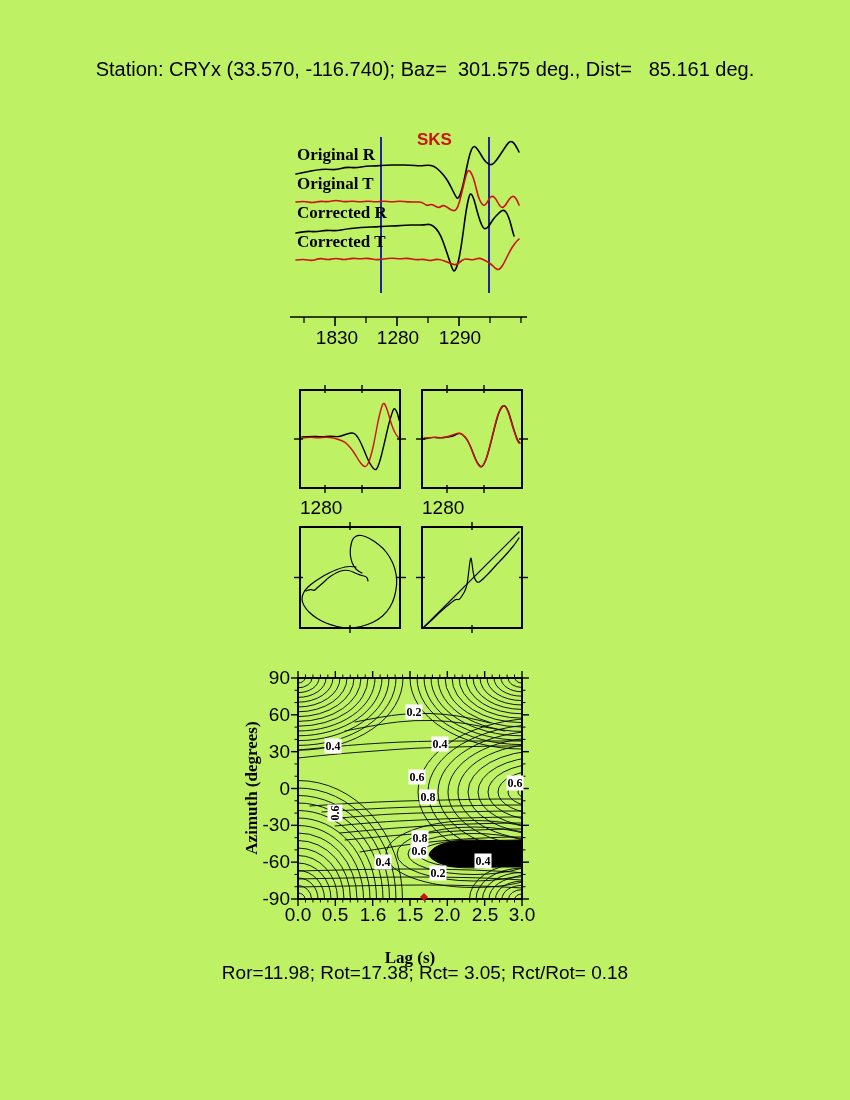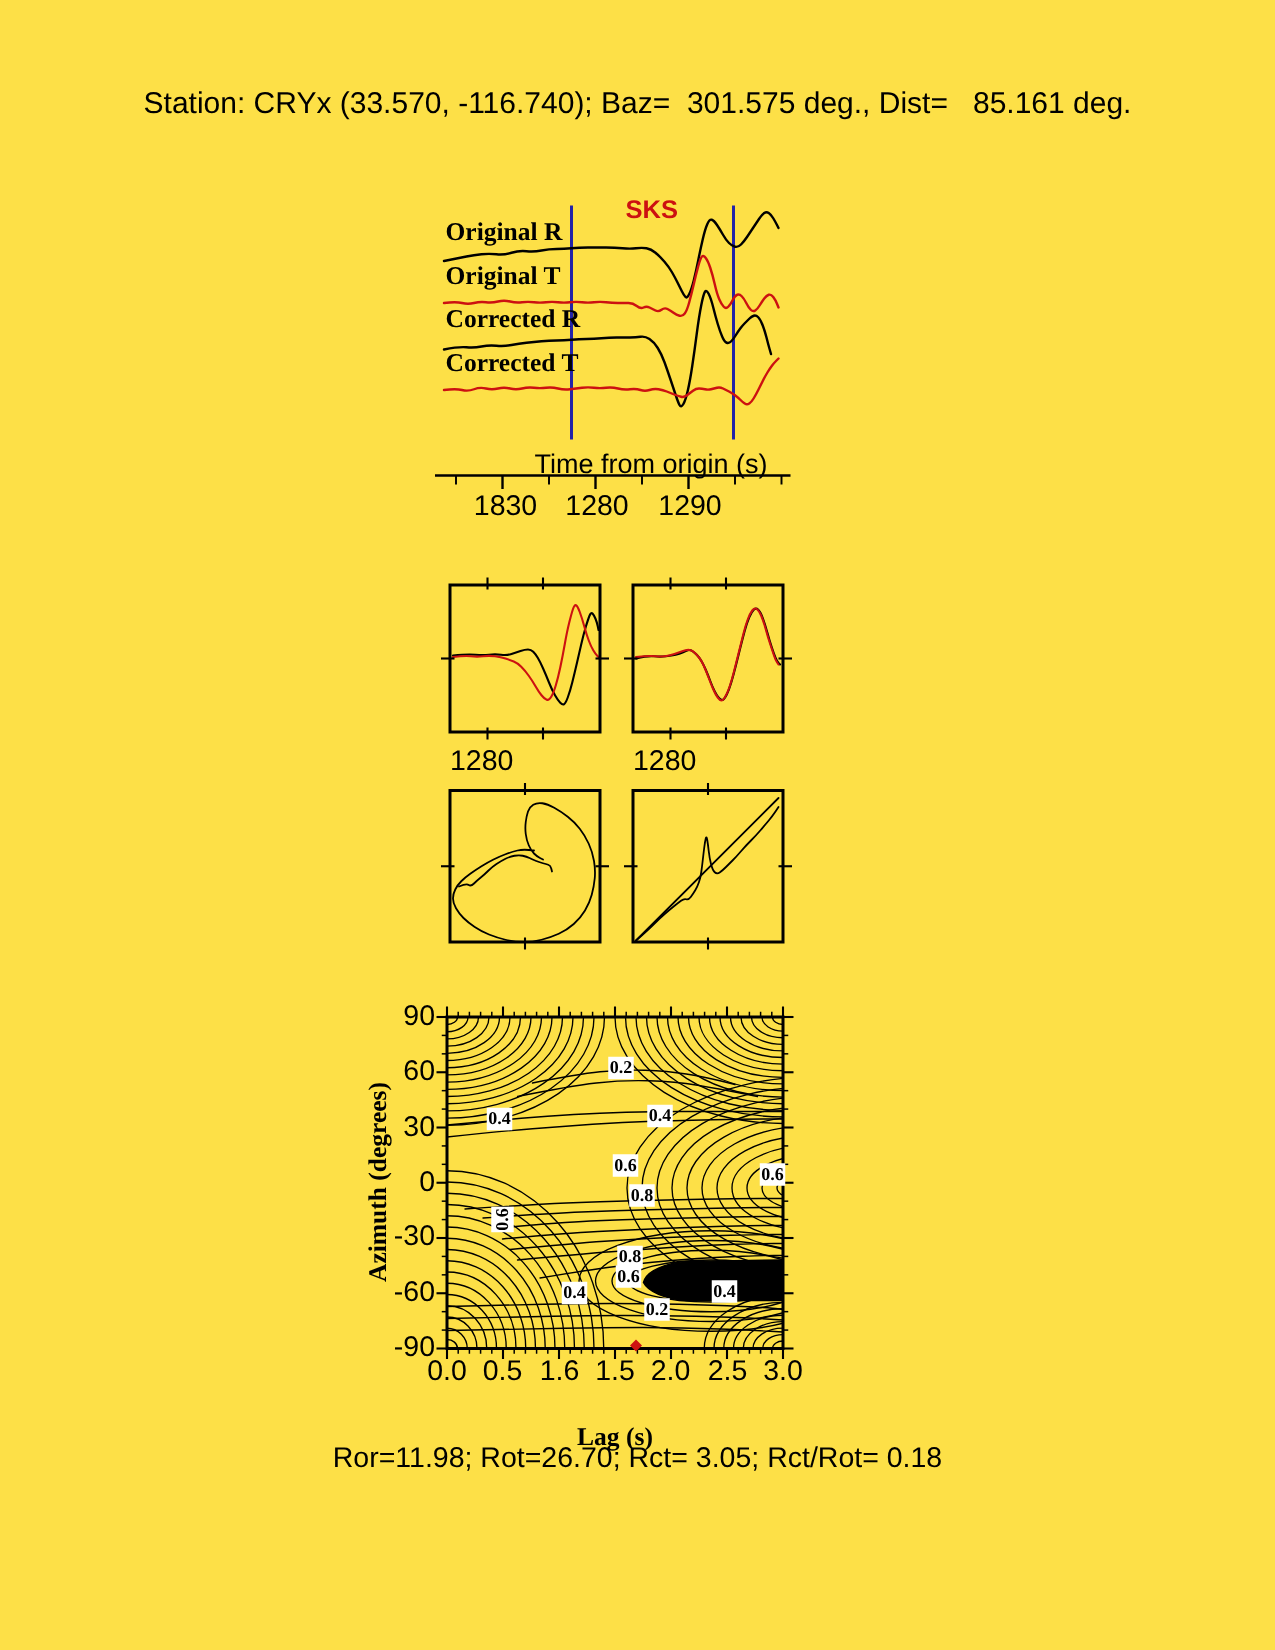--- a/index.html
+++ b/index.html
@@ -1,16 +1,16 @@
 <!DOCTYPE html>
 <html><head>
 <meta charset="utf-8">
 <style>
   html,body{margin:0;padding:0;background:#fff;}
-  .page{position:relative;width:850px;height:1100px;background:#fde047;overflow:hidden;
+  .page{position:relative;width:850px;height:1100px;background:#bef264;overflow:hidden;
         font-family:"Liberation Sans",sans-serif;color:#000;}
   svg#fig{position:absolute;left:0;top:0;z-index:1;}
   .txt{position:absolute;z-index:2;white-space:pre;}
   .t1{left:0;right:0;top:58px;text-align:center;font:20px "Liberation Sans",sans-serif;}
   .t2{left:0;right:0;top:96px;text-align:center;font:bold 21px "Liberation Serif",serif;}
   .sks{left:417px;top:130px;font:bold 17px "Liberation Sans",sans-serif;color:#cc1111;}
   .trl{left:297px;font:bold 17px "Liberation Serif",serif;}
   .taxlab{left:334px;width:200px;top:299px;text-align:center;font:18px "Liberation Sans",sans-serif;}
   .ttick{top:327px;width:60px;text-align:center;font:19px "Liberation Sans",sans-serif;}
   .ptick{top:497px;font:19px "Liberation Sans",sans-serif;}
@@ -307,21 +307,20 @@
     </svg>
 
   <div class="txt t1">Station: CRYx (33.570, -116.740); Baz=  301.575 deg., Dist=   85.161 deg.</div>
 
   <div class="txt sks">SKS</div>
   <div class="txt trl" style="top:145px">Original R</div>
   <div class="txt trl" style="top:174px">Original T</div>
   <div class="txt trl" style="top:203px">Corrected R</div>
   <div class="txt trl" style="top:232px">Corrected T</div>
 
-  <div class="txt taxlab">Time from origin (s)</div>
   <span class="txt ttick" style="left:307px">1830</span>
   <span class="txt ttick" style="left:368px">1280</span>
   <span class="txt ttick" style="left:430px">1290</span>
 
   <span class="txt ptick" style="left:300px">1280</span>
   <span class="txt ptick" style="left:422px">1280</span>
 
   <div class="txt azlab">Azimuth (degrees)</div>
 
   <span class="txt ytick" style="top:667px">90</span>
@@ -334,21 +333,21 @@
 
   <span class="txt xtick" style="left:273px">0.0</span>
   <span class="txt xtick" style="left:310px">0.5</span>
   <span class="txt xtick" style="left:348px">1.6</span>
   <span class="txt xtick" style="left:385px">1.5</span>
   <span class="txt xtick" style="left:422px">2.0</span>
   <span class="txt xtick" style="left:460px">2.5</span>
   <span class="txt xtick" style="left:497px">3.0</span>
 
   <div class="txt laglab">Lag (s)</div>
-  <div class="txt footer">Ror=11.98; Rot=26.70; Rct= 3.05; Rct/Rot= 0.18</div>
+  <div class="txt footer">Ror=11.98; Rot=17.38; Rct= 3.05; Rct/Rot= 0.18</div>
 <div class="clab" style="left: 414px; top: 712px;">0.2</div>
     <div class="clab" style="left: 333px; top: 746px;">0.4</div>
     <div class="clab" style="left: 440px; top: 744px;">0.4</div>
     <div class="clab" style="left: 417px; top: 777px;">0.6</div>
     <div class="clab" style="left: 515px; top: 783px;">0.6</div>
     <div class="clab" style="left: 428px; top: 797px;">0.8</div>
     <div class="clab" style="left: 335px; top: 813px; transform: translate(-50%, -50%) rotate(-90deg);">0.6</div>
     <div class="clab" style="left: 420px; top: 838px;">0.8</div>
     <div class="clab" style="left: 419px; top: 851px;">0.6</div>
     <div class="clab" style="left: 383px; top: 862px;">0.4</div>

